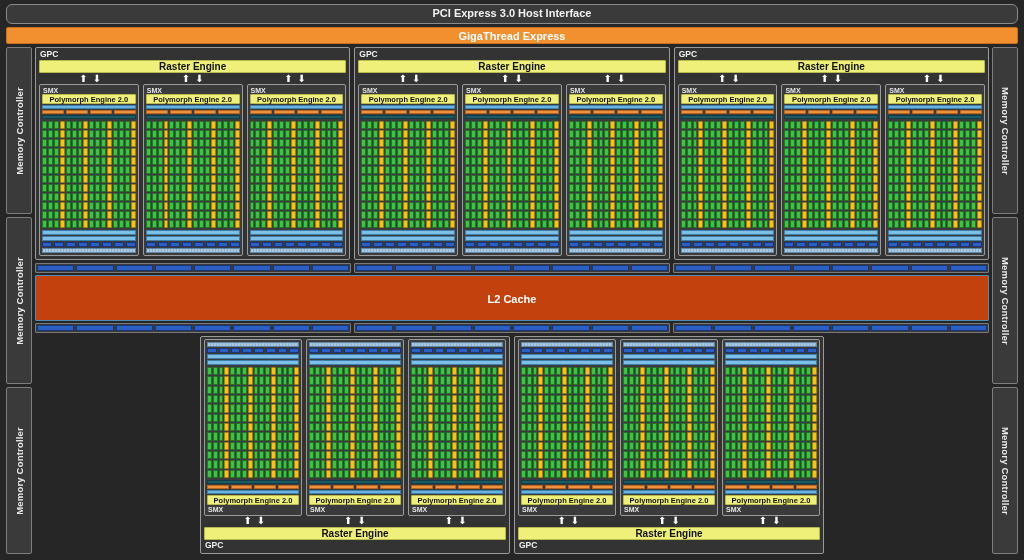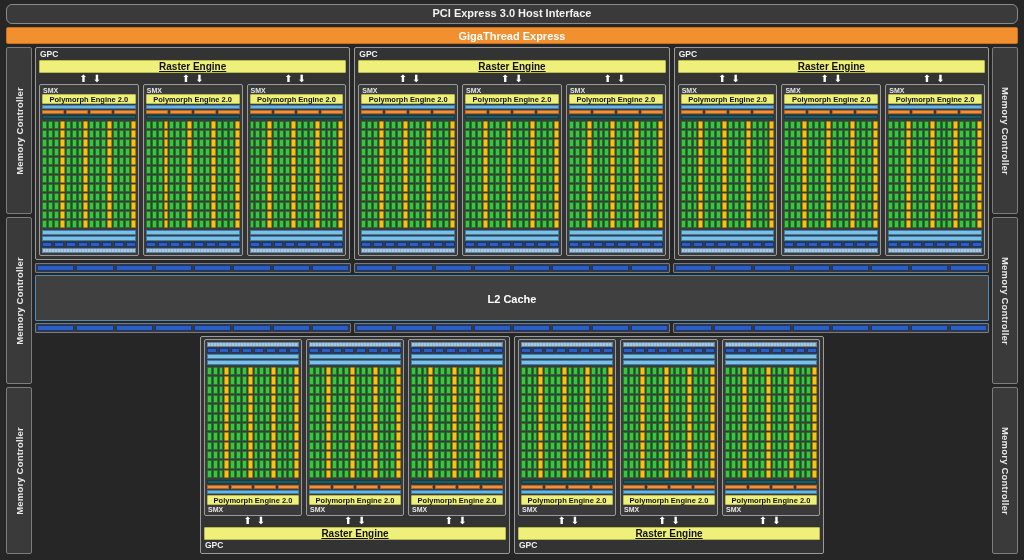--- a/index.html
+++ b/index.html
@@ -48,21 +48,21 @@
   .gpc{
     flex:1;background:#333333;border:1px solid #9a9a9a;border-radius:2px;
     box-sizing:border-box;padding:2px 3px 3px 3px;
     display:flex;flex-direction:column;min-width:0;
   }
   .gpc-label{font-size:8.5px;font-weight:bold;color:#f0f0f0;line-height:9px;padding-left:1px;}
   .raster{
     height:13px;line-height:12px;text-align:center;
     font-size:10px;font-weight:bold;color:#111;
     background:#eff07a;border:1px solid #b9ba4e;border-radius:1px;
-    box-sizing:border-box;margin:1px 0;text-decoration:underline;
+    box-sizing:border-box;margin:1px 0;
   }
   .arrow-row{height:10px;display:flex;}
   .arrow-cell{flex:1;display:flex;justify-content:center;align-items:center;gap:5px;}
   .arr{font-size:10px;line-height:10px;color:#fff;}
 
   .smx-row{display:flex;gap:4px;flex:1;min-height:0;}
   .smx{
     flex:1;background:#3b3b3b;border:1px solid #9a9a9a;border-radius:2px;
     box-sizing:border-box;padding:2px;
     display:flex;flex-direction:column;min-width:0;
@@ -97,21 +97,21 @@
 
   
   .l2-wrap{display:flex;flex-direction:column;gap:2px;}
   .rop-row{display:flex;gap:3px;height:10px;}
   .rop-group{flex:1;display:flex;gap:2px;background:#3a3a3a;border:1px solid #7a7a7a;
              border-radius:1px;box-sizing:border-box;padding:1px;}
   .rop{flex:1;background:#2b5fc4;border:1px solid #17357a;box-sizing:border-box;border-radius:1px;}
   .l2{
     height:46px;line-height:46px;text-align:center;
     font-size:11px;font-weight:bold;color:#ffffff;
-    background:#404040;border:1px solid #4d8cb4;border-radius:1px;
+    background:#c2410c;border:1px solid #4d8cb4;border-radius:1px;
     box-sizing:border-box;
   }
 
   
   .bottom-wrap{display:flex;justify-content:center;gap:4px;}
   .bottom-wrap .gpc{flex:0 0 auto;width:310px;}
 </style>
 </head>
 <body>
 

